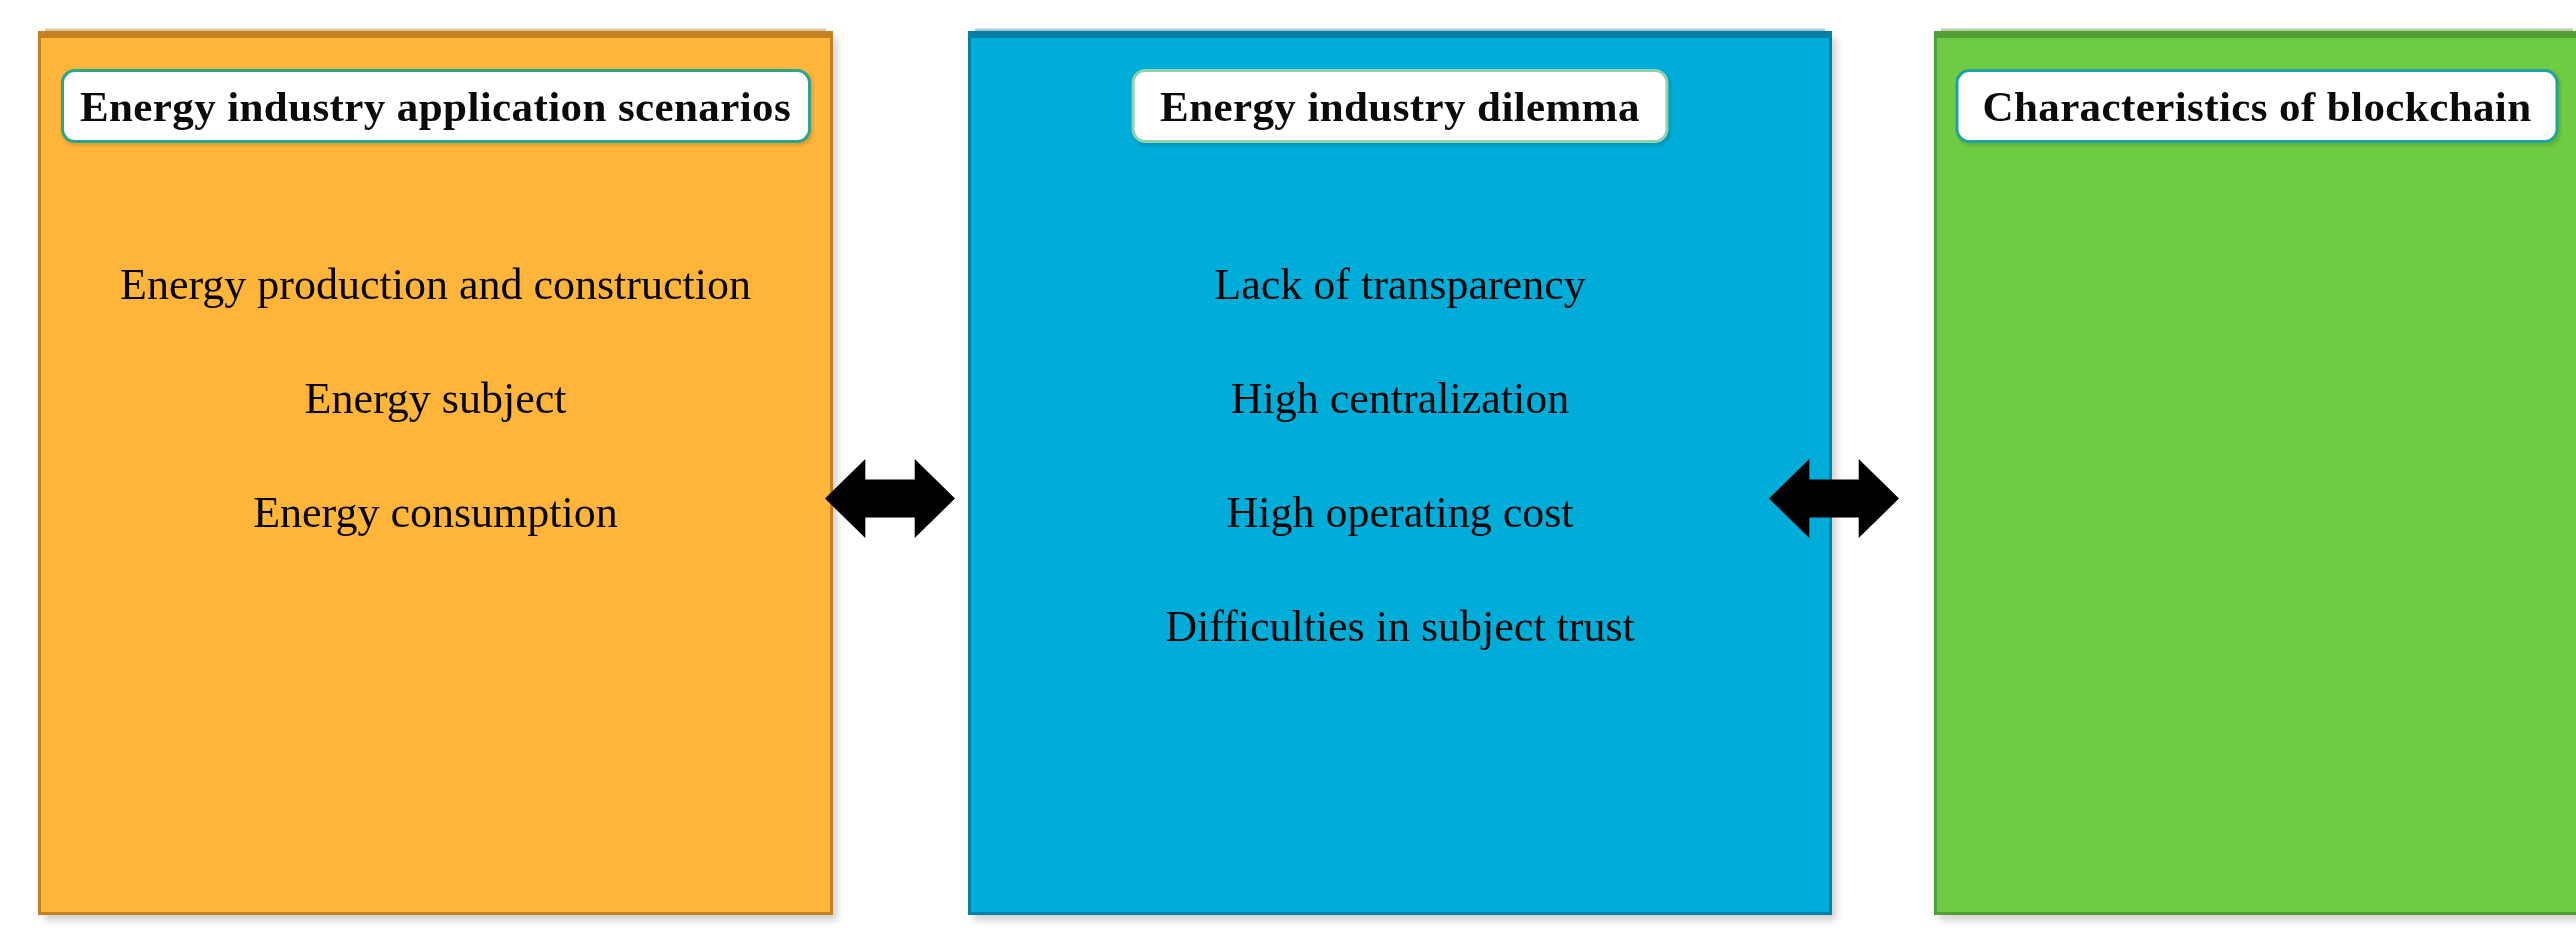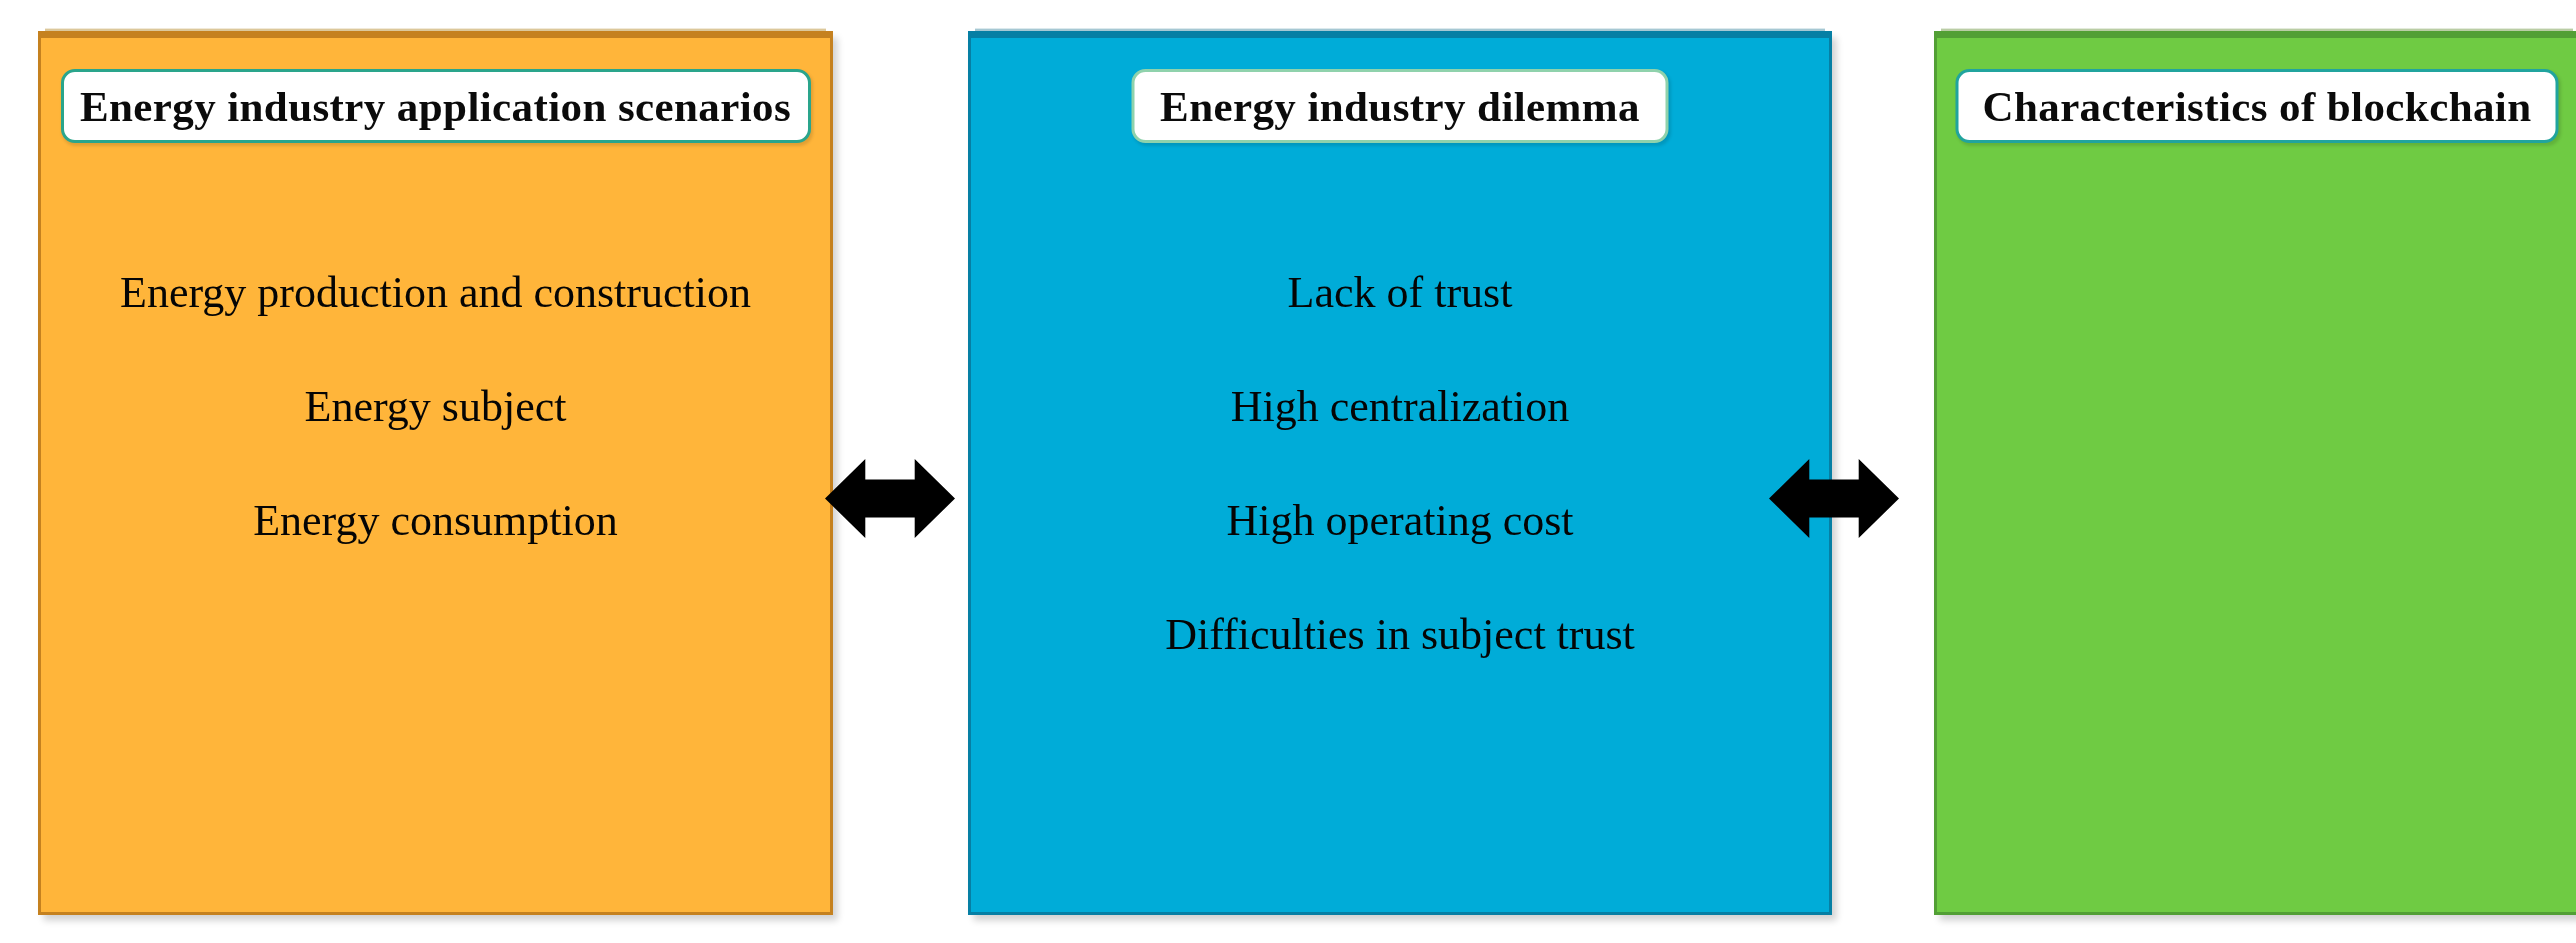--- a/index.html
+++ b/index.html
@@ -60,21 +60,21 @@
     letter-spacing: 0.4px;
   }
 
   
   .items {
     position: absolute;
     top: 189px;              
     left: 0;
     right: 0;
     list-style: none;
-    margin: 8px;
+    margin: 0;
     padding: 0;
   }
   .items li {
     height: 114px;
     display: flex;
     align-items: center;
     justify-content: center;
     font-size: 44px;
     color: #050505;
     white-space: nowrap;
@@ -109,21 +109,21 @@
     </ul>
   </section>
 
   <div class="arrow arrow-1"></div>
 
   <section class="panel panel-middle" style="background-color: rgb(0, 172, 216); border-color: rgb(6, 127, 164);">
     <div class="header" style="border-color: rgb(143, 210, 172);">
       <span class="title">Energy industry dilemma</span>
     </div>
     <ul class="items">
-      <li>Lack of trust</li>
+      <li>Lack of transparency</li>
       <li>High centralization</li>
       <li>High operating cost</li>
       <li>Difficulties in subject trust</li>
     </ul>
   </section>
 
   <div class="arrow arrow-2"></div>
 
   <section class="panel panel-right" style="background-color: rgb(111, 203, 67); border-color: rgb(82, 159, 53);">
     <div class="header" style="border-color: rgb(33, 164, 158);">

